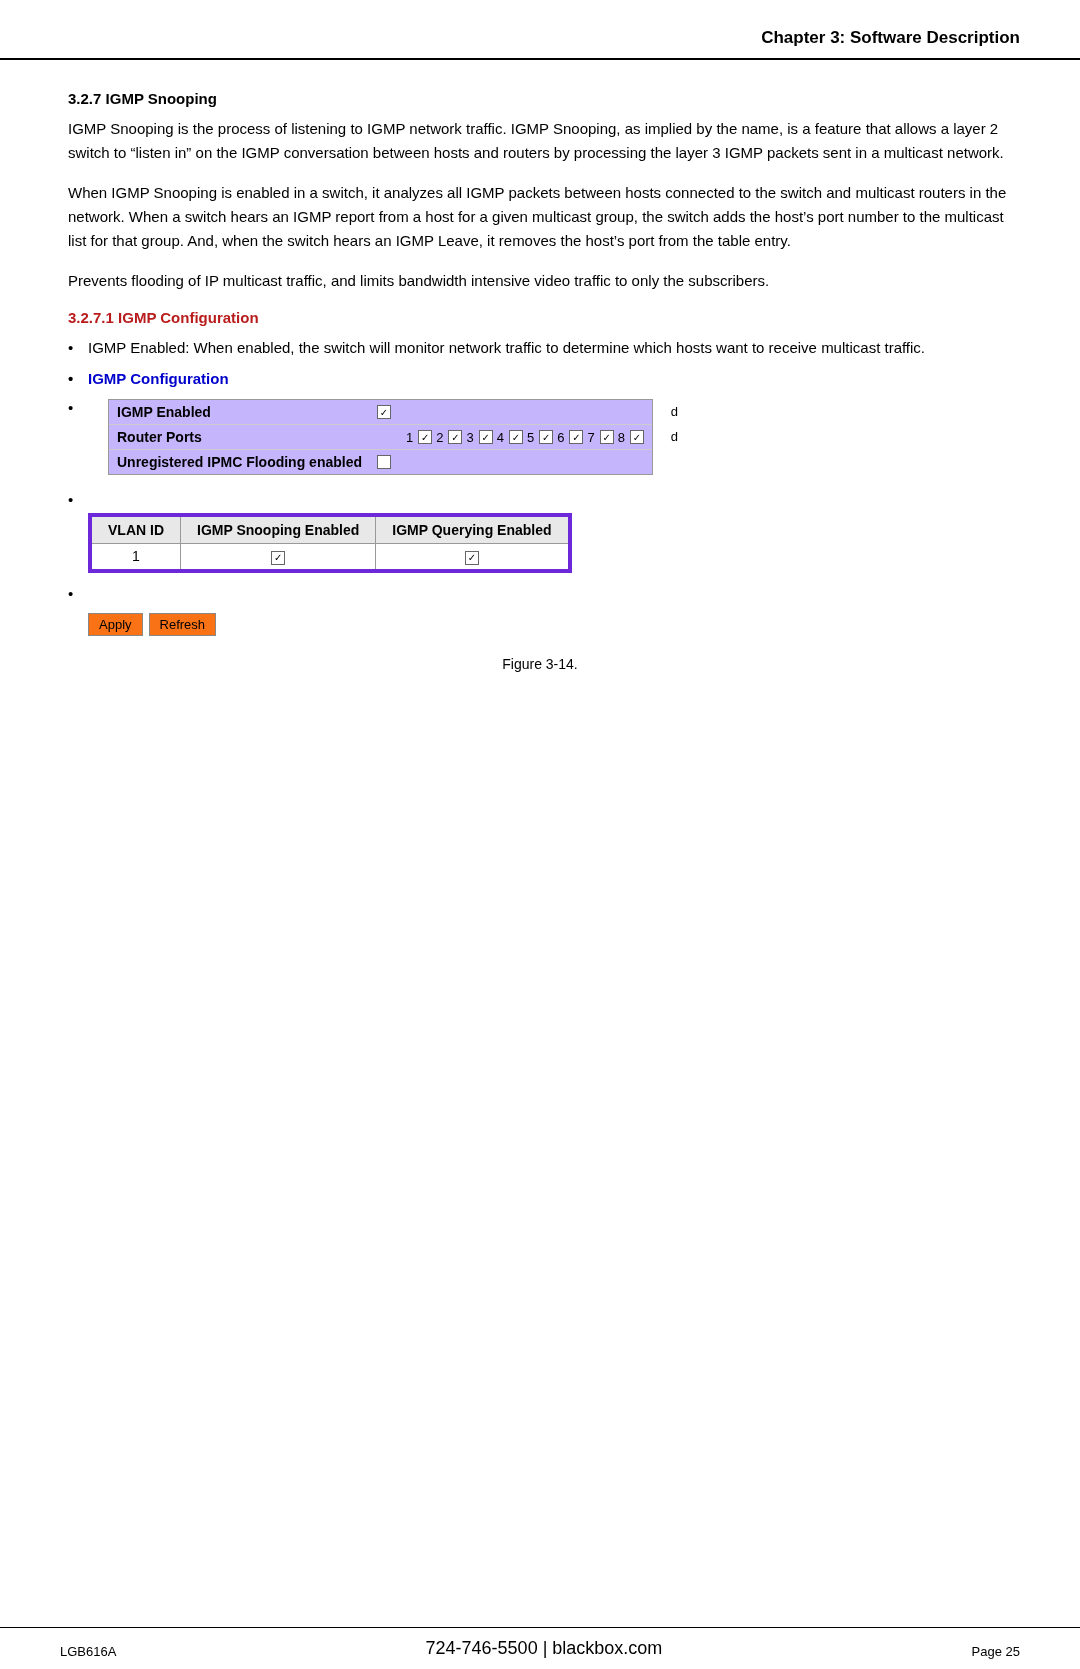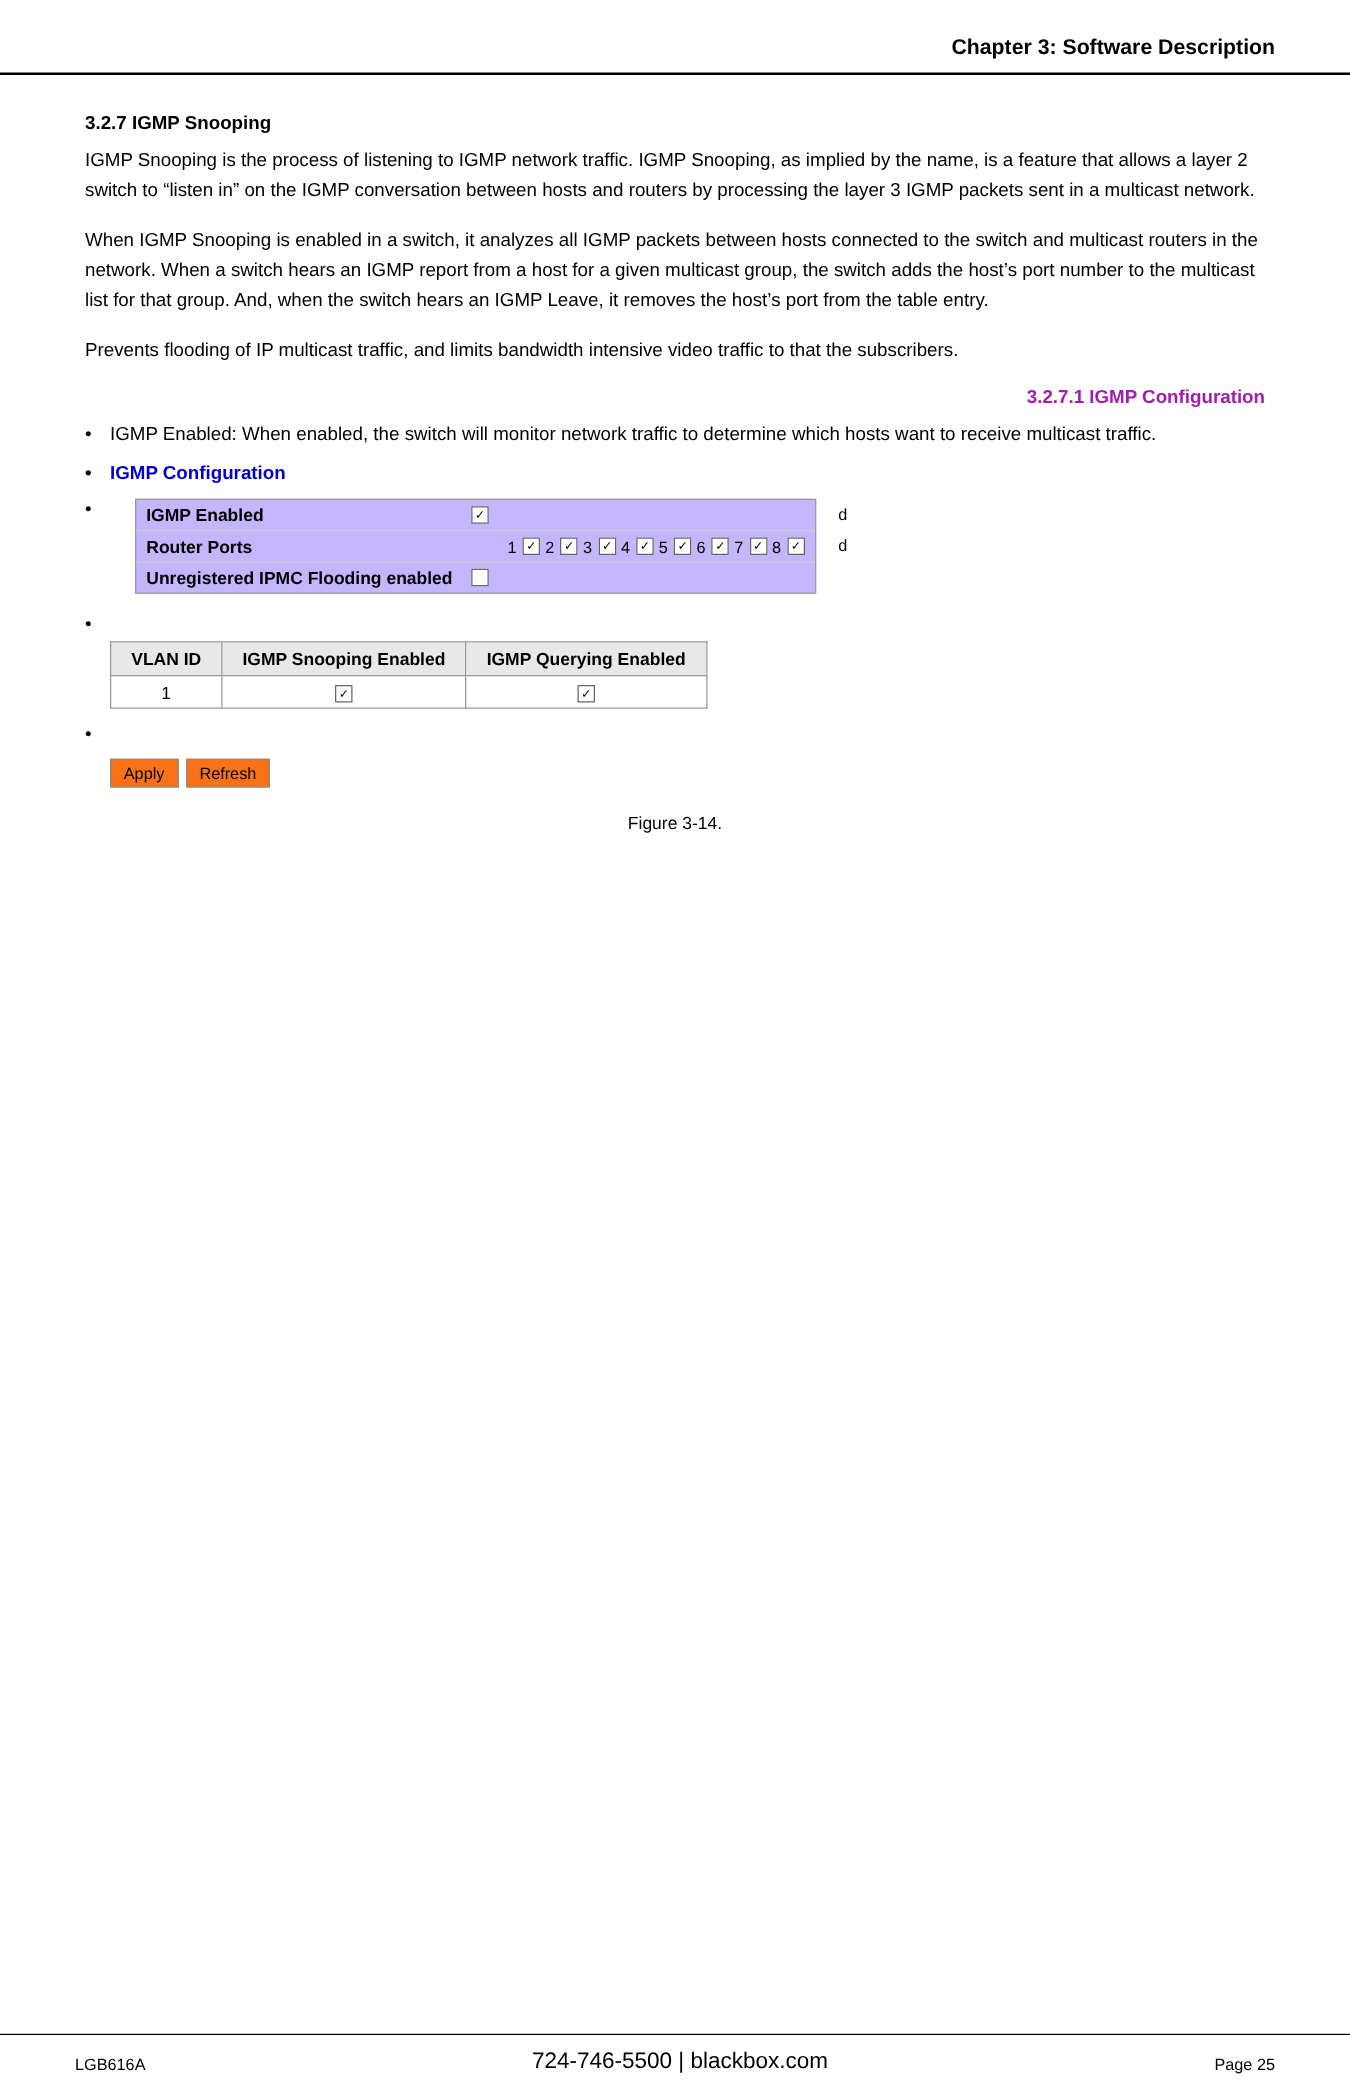--- a/index.html
+++ b/index.html
@@ -46,24 +46,23 @@
 
     .body-text {
       font-size: 15px;
       line-height: 1.6;
       margin-bottom: 16px;
     }
 
     .sub-section-title {
       font-size: 15px;
       font-weight: bold;
-      color: #a21caf;
+      color: #b91c1c;
       margin-bottom: 10px;
       margin-top: 4px;
-      text-align: right;
     }
 
     .bullet-item {
       font-size: 15px;
       line-height: 1.6;
       margin-bottom: 10px;
       padding-left: 20px;
       position: relative;
     }
 
@@ -171,21 +170,21 @@
     }
 
     
     .vlan-table-wrap {
       margin-left: 20px;
       margin-bottom: 12px;
     }
 
     .vlan-table {
       border-collapse: collapse;
-      border: 1px solid #6d28d9;
+      border: 4px solid #6d28d9;
     }
 
     .vlan-table th {
       background: #e8e8e8;
       border: 1px solid #999;
       padding: 5px 16px;
       font-size: 14px;
       font-weight: bold;
       text-align: center;
     }
@@ -246,21 +245,21 @@
   </div>
 
   <div class="content">
 
     <div class="section-title">
       <span>3.2.7</span>&nbsp;<span>IGMP Snooping</span>
     </div>
 
     <p class="body-text">IGMP Snooping is the process of listening to IGMP network traffic. IGMP Snooping, as implied by the name, is a feature that allows a layer 2 switch to “listen in” on the IGMP conversation between hosts and routers by processing the layer 3 IGMP packets sent in a multicast network.</p>
     <p class="body-text">When IGMP Snooping is enabled in a switch, it analyzes all IGMP packets between hosts connected to the switch and multicast routers in the network. When a switch hears an IGMP report from a host for a given multicast group, the switch adds the host’s port number to the multicast list for that group. And, when the switch hears an IGMP Leave, it removes the host’s port from the table entry.</p>
-    <p class="body-text">Prevents flooding of IP multicast traffic, and limits bandwidth intensive video traffic to that the subscribers.</p>
+    <p class="body-text">Prevents flooding of IP multicast traffic, and limits bandwidth intensive video traffic to only the subscribers.</p>
 
     <div class="sub-section-title">
       <span>3.2.7.1</span>&nbsp;<span>IGMP Configuration</span>
     </div>
 
     <div class="bullet-item">
       <span>IGMP Enabled: When enabled, the switch will monitor network traffic to determine which hosts want to receive multicast traffic.</span>
     </div>
 
     <div class="igmp-panel">

